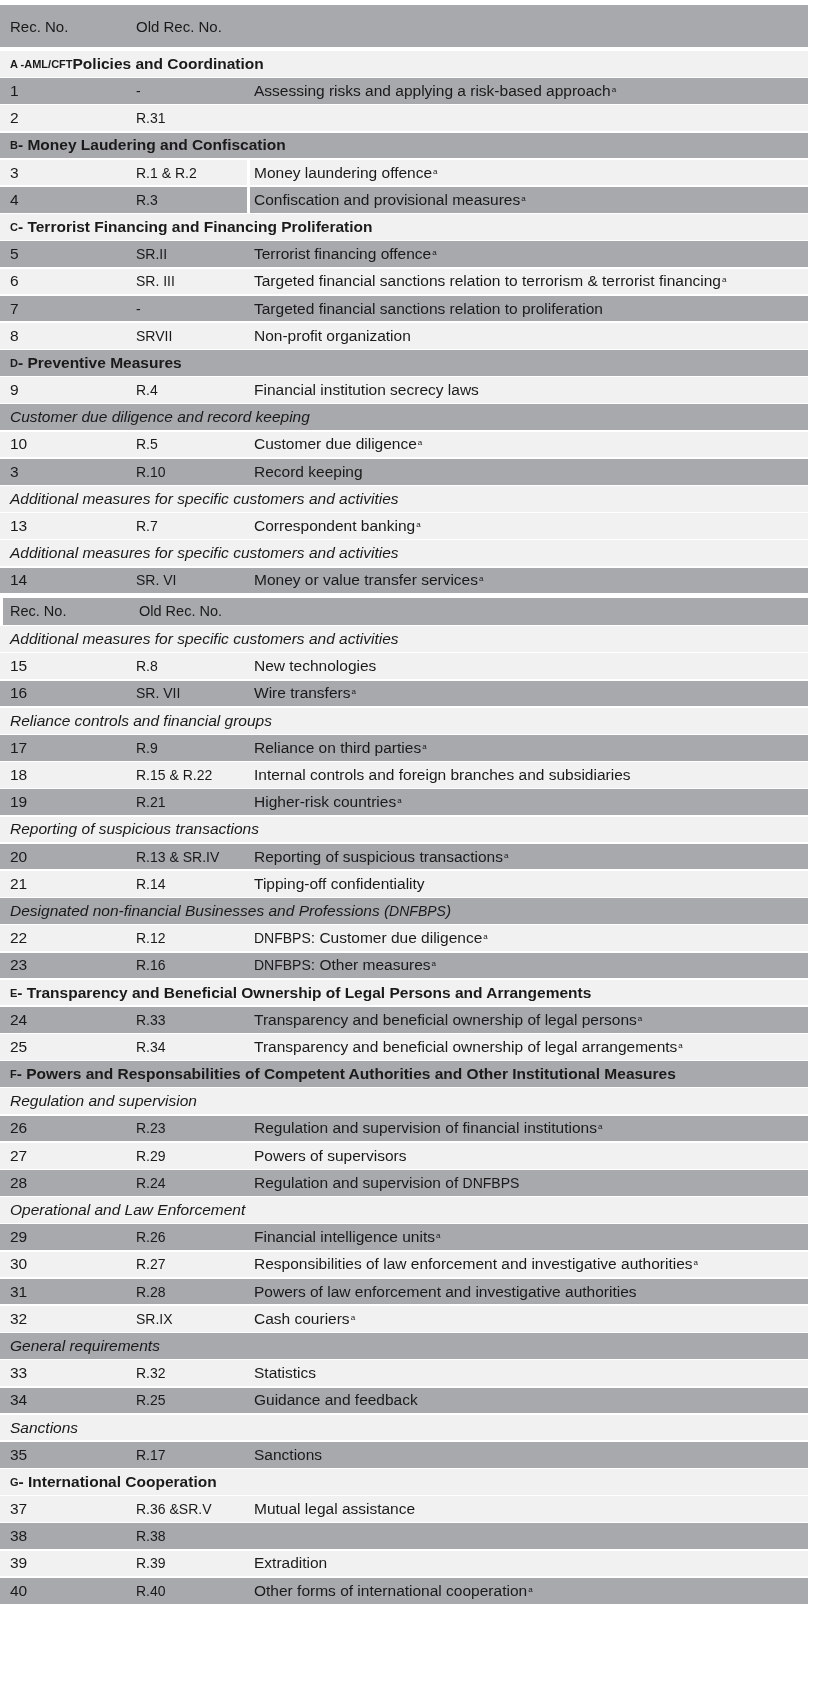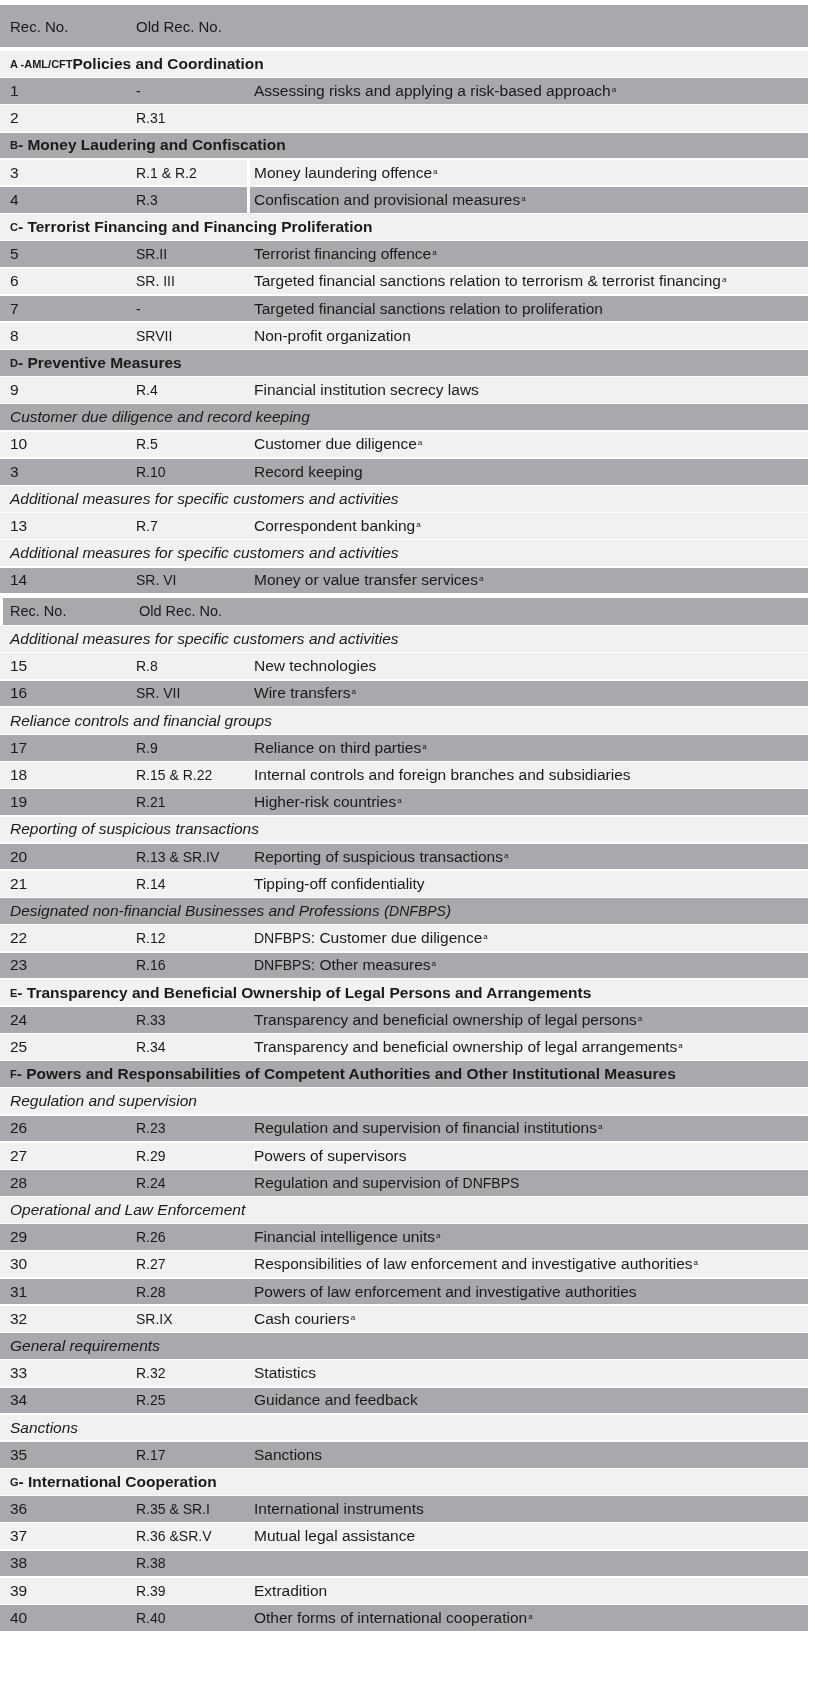--- a/index.html
+++ b/index.html
@@ -255,25 +255,20 @@
   <div class="row dark">
       <div class="c1">35</div>
       <div class="c2">R.17</div>
       <div class="c3"><span>Sanctions</span></div>
     </div>
 
   <div class="row light section">
     <span class="letter">G</span>
       <span> - International Cooperation</span>
   </div>
-  <div class="row dark">
-      <div class="c1">36</div>
-      <div class="c2">R.35 &amp; SR.I</div>
-      <div class="c3"><span>International instruments</span></div>
-    </div>
   <div class="row light">
       <div class="c1">37</div>
       <div class="c2">R.36 &amp;SR.V</div>
       <div class="c3"><span>Mutual legal assistance</span></div>
     </div>
   <div class="row dark">
       <div class="c1">38</div>
       <div class="c2">R.38</div>
     </div>
   <div class="row light">

